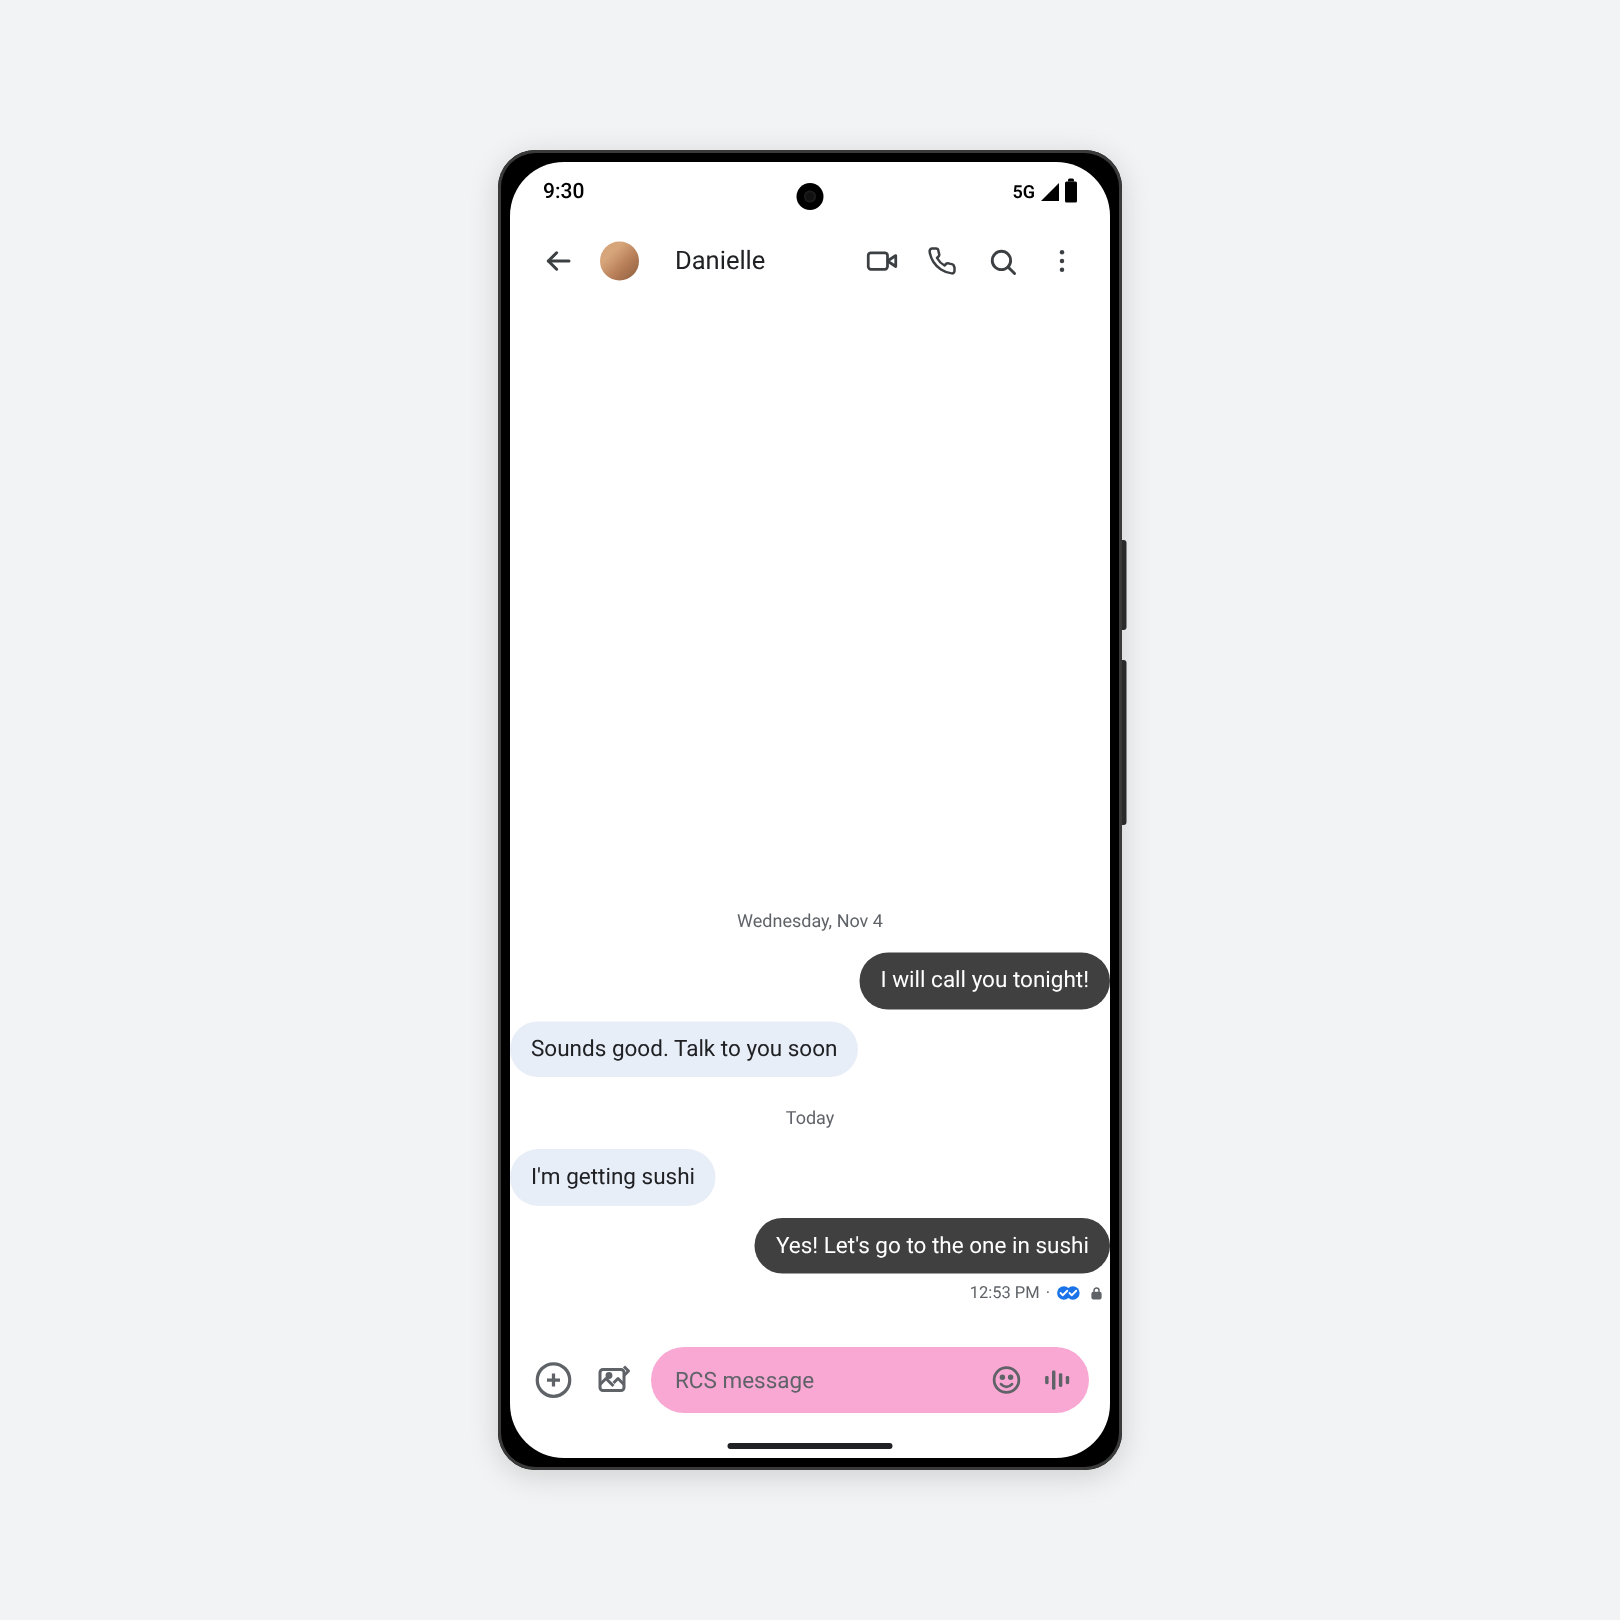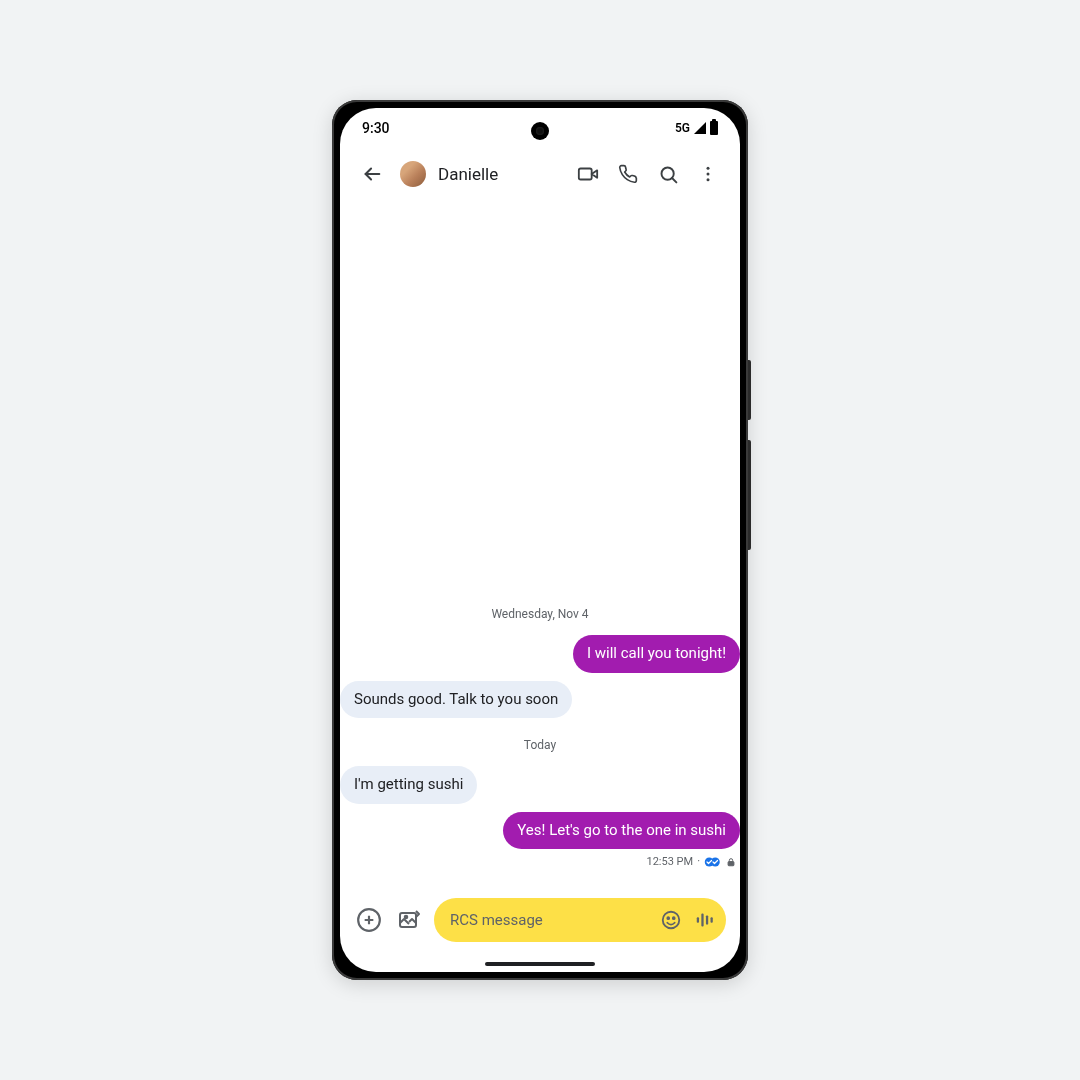--- a/index.html
+++ b/index.html
@@ -120,21 +120,21 @@
     width: 26px;
     height: 26px;
     border-radius: 50%;
     background: linear-gradient(135deg,#d7a57a 30%,#b9805a 60%,#8c5c3b);
     flex-shrink: 0;
   }
   .contact-name {
     font-size: 17px;
     color: #202124;
     flex: 1;
-    margin-left: 4px;
+    margin-left: 16px;
   }
   .app-bar-actions {
     display: flex;
     align-items: center;
   }
   
   .messages {
     flex: 1;
     overflow: hidden;
     display: flex;
@@ -153,21 +153,21 @@
     padding: 9px 14px;
     border-radius: 20px;
     font-size: 15px;
     line-height: 1.3;
     margin-bottom: 8px;
     word-wrap: break-word;
   }
   .row-out { display:flex; justify-content:flex-end; }
   .row-in  { display:flex; justify-content:flex-start; }
   .bubble.out {
-    background: #a21caf;
+    background: #404040;
     color: #fff;
   }
   .bubble.in {
     background: #e8eef7;
     color: #202124;
   }
   .bubble.in + .bubble.in,
   .row-in + .row-in .bubble.in { margin-top:-2px; }
   .meta-line {
     display: flex;
@@ -199,21 +199,21 @@
     height: 30px;
     display: flex;
     align-items: center;
     justify-content: center;
     color: #5f6368;
     cursor: pointer;
   }
   .input-pill {
     flex: 1;
     height: 44px;
-    background: #fde047;
+    background: #f9a8d4;
     border-radius: 22px;
     display: flex;
     align-items: center;
     padding: 0 10px 0 16px;
     color: #5f6368;
     font-size: 15px;
     gap: 8px;
   }
   .input-pill .ph { flex:1; }
   .nav-bar {

